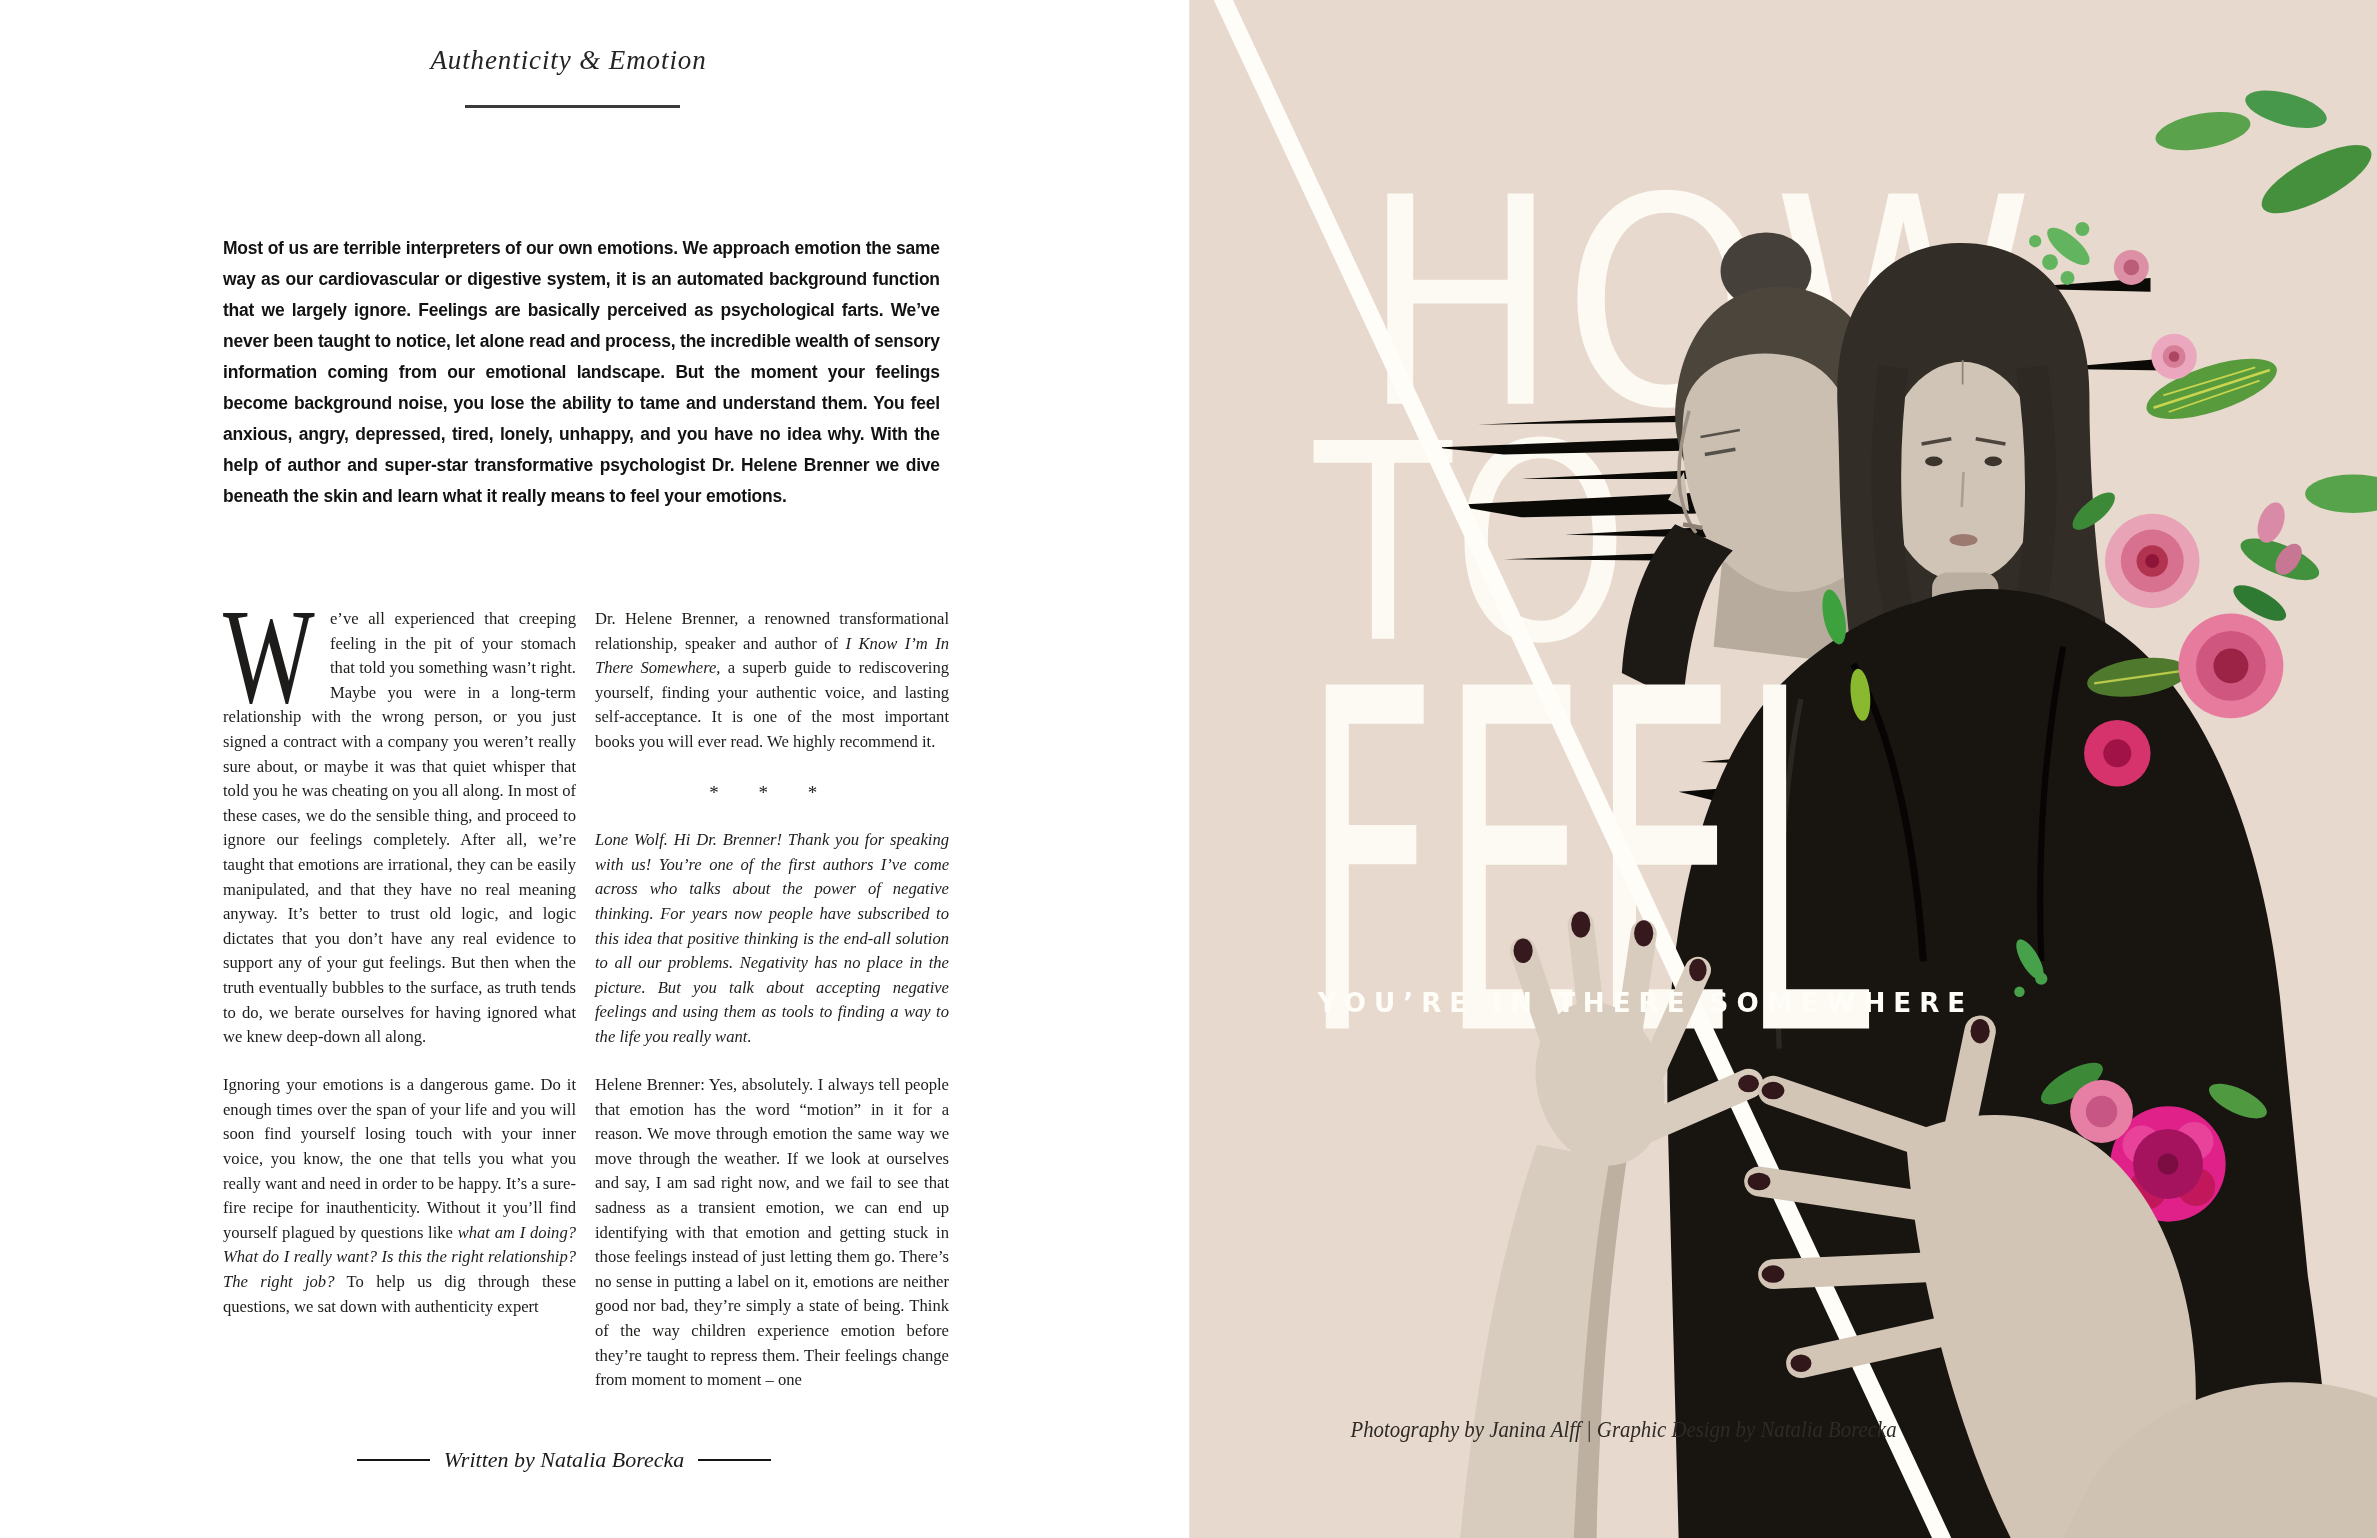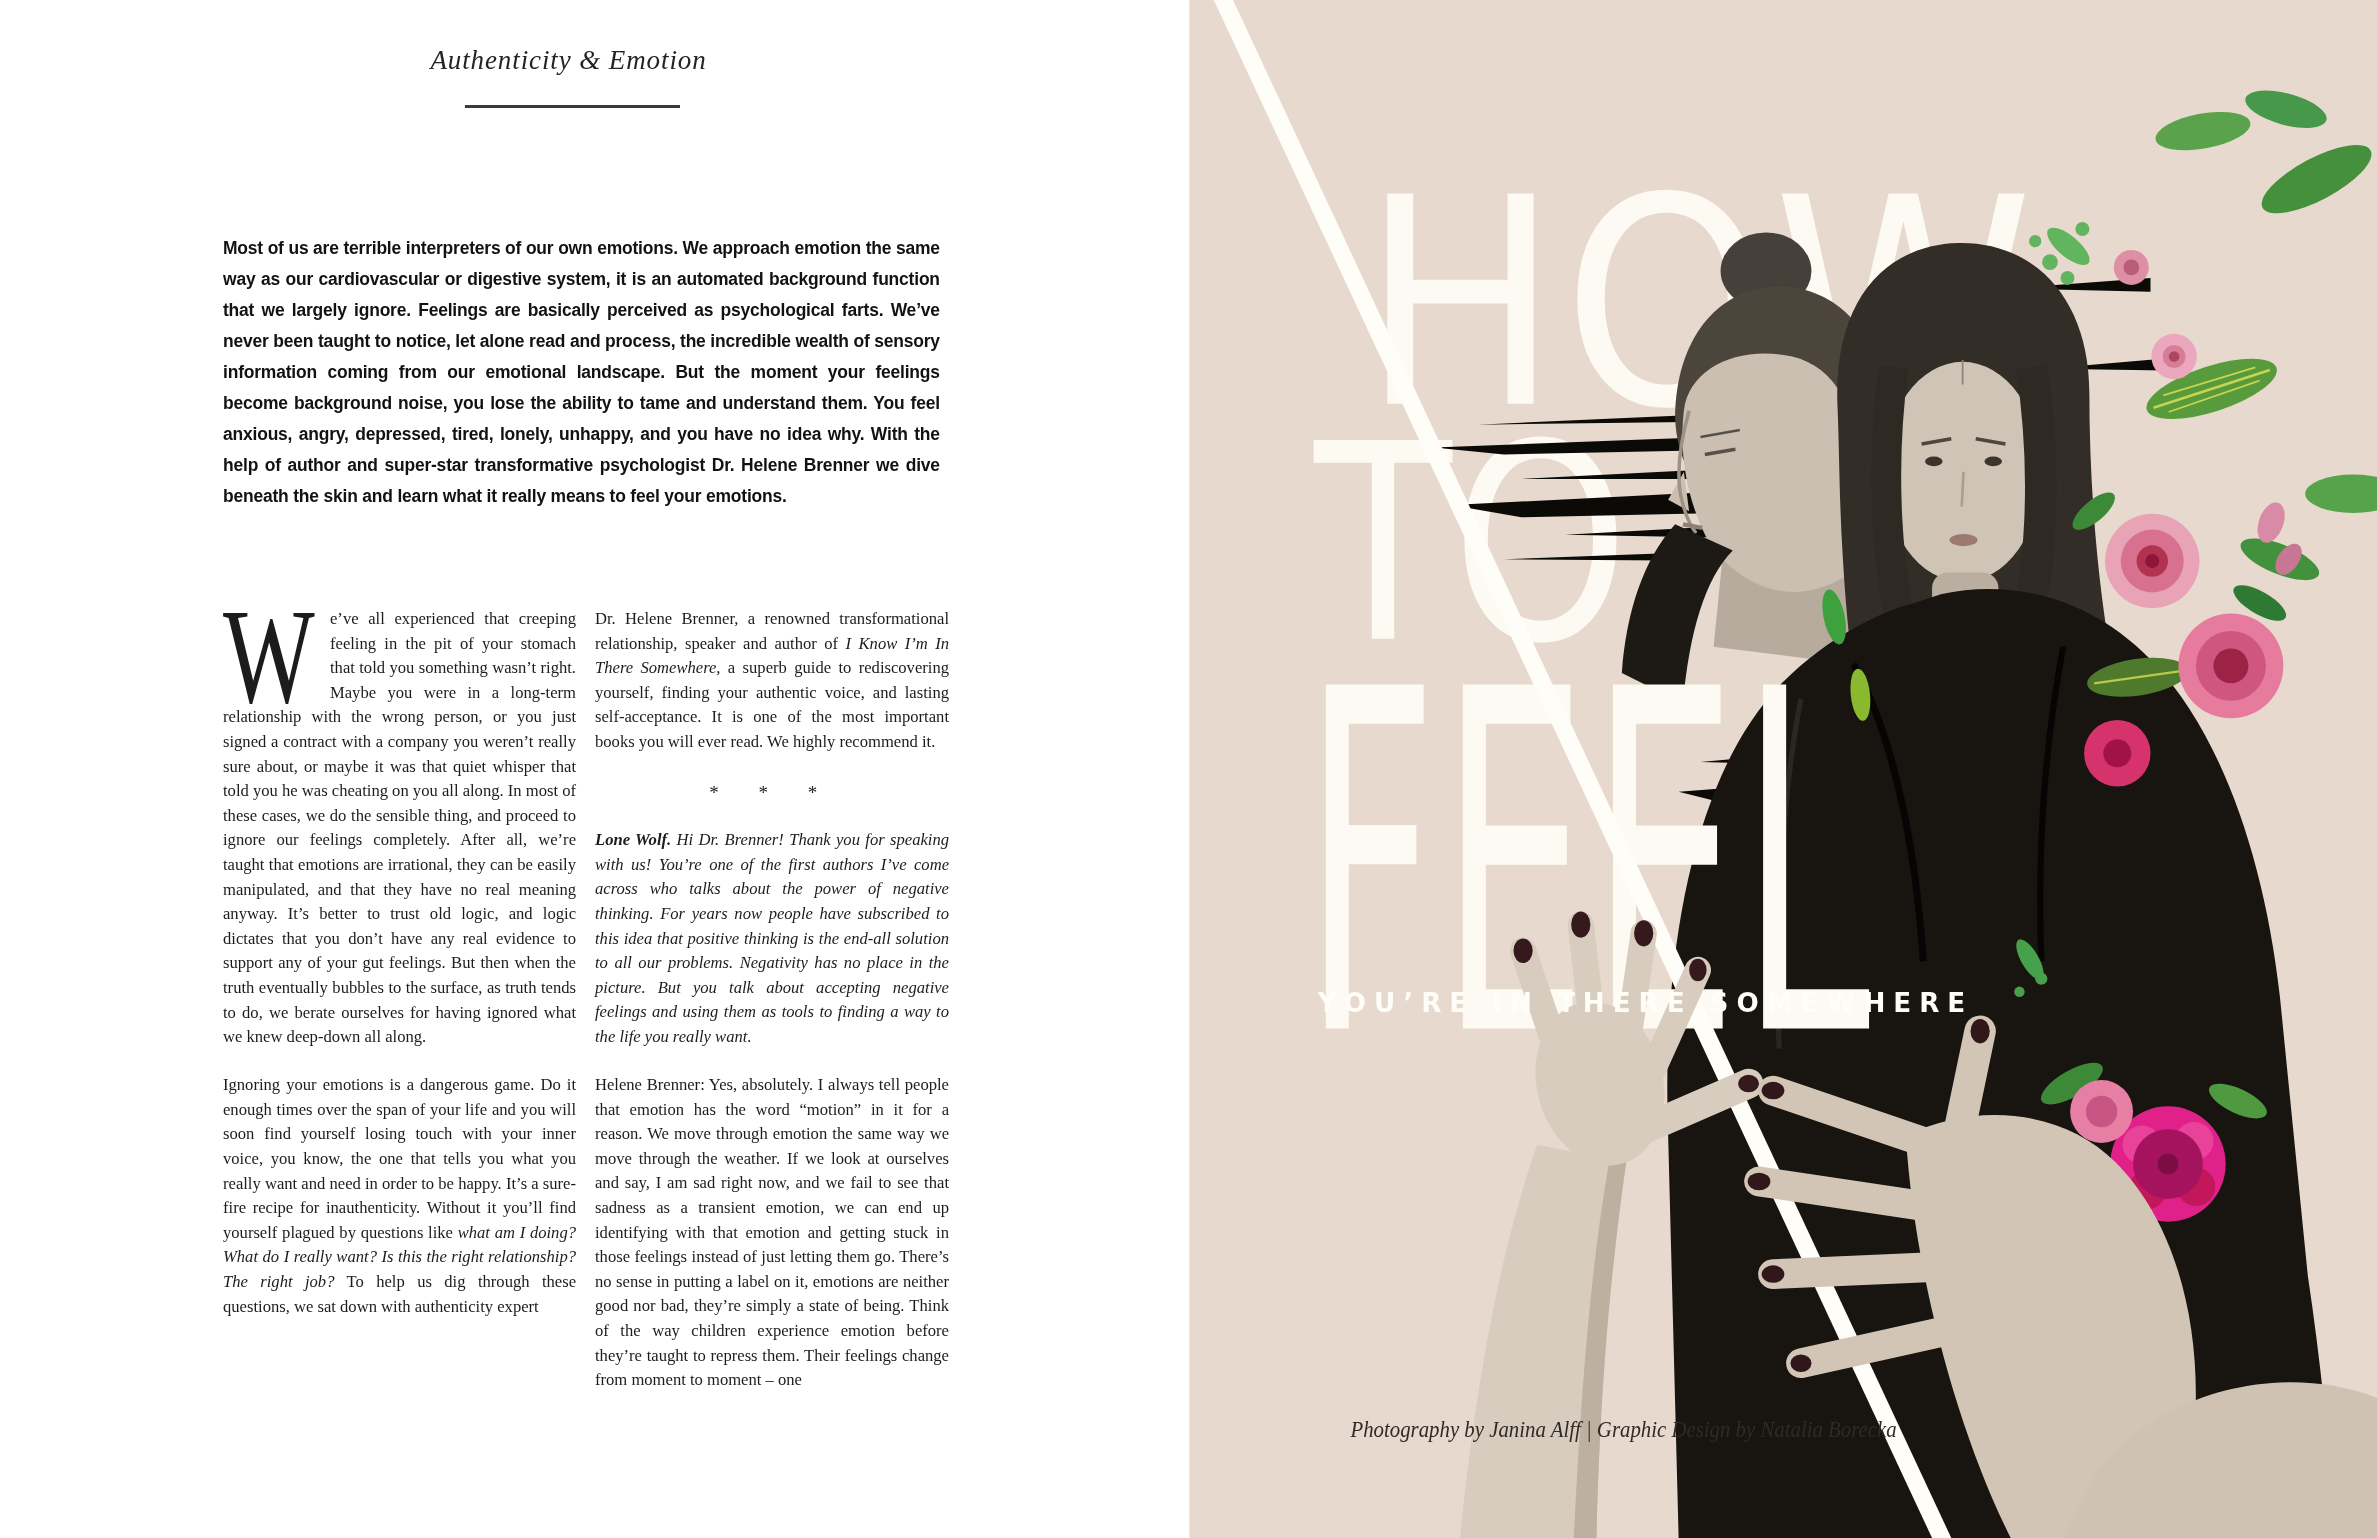--- a/index.html
+++ b/index.html
@@ -17,21 +17,21 @@
   .bodycol{position:absolute;top:607px;font-size:16.6px;line-height:24.6px;text-align:justify;
            color:#1d1c1a;}
   .col1{left:223px;width:353px;}
   .col2{left:595px;width:354px;}
   .bodycol p{margin:0 0 23.6px 0;}
   .bodycol p:last-child{margin-bottom:0;}
   .dropcap{float:left;width:93px;font-size:135px;line-height:91px;margin:3.5px 14px 0 0;
            transform:scaleX(0.72);transform-origin:left top;font-family:"Liberation Serif",serif;}
   .sep{ text-align:center;letter-spacing:17.5px;font-size:19px;margin:26px 0 23px 0;color:#222;}
   .ital{font-style:italic;}
-  .boldital{font-style:italic;font-weight:700;}
+  .boldital{font-style:italic;font-weight:400;}
   .byline{position:absolute;left:223px;top:1447px;width:682px;display:flex;align-items:center;
           justify-content:center;gap:14px;}
   .byline .rule{width:73px;height:2.6px;background:#151515;}
   .byline .txt{font-style:italic;font-size:22px;color:#1b1b1b;white-space:nowrap;}
   
   .page-right{position:absolute;left:1189px;top:0;width:1189px;height:1538px;}
 </style>
 </head>
 <body>
 
@@ -49,20 +49,25 @@
       <p><span>Ignoring your emotions is a dangerous game. Do it enough times over the span of your life and you will soon find yourself losing touch with your inner voice, you know, the one that tells you what you really want and need in order to be happy. It’s a sure-fire recipe for inauthenticity. Without it you’ll find yourself plagued by questions like </span><span class="ital">what am I doing? What do I really want? Is this the right relationship? The right job?</span><span> To help us dig through these questions, we sat down with authenticity expert</span></p>
     </div>
 
     <div class="bodycol col2">
       <p><span>Dr. Helene Brenner, a renowned transformational relationship, speaker and author of </span><span class="ital">I Know I’m In There Somewhere,</span><span> a superb guide to rediscovering yourself, finding your authentic voice, and lasting self-acceptance. It is one of the most important books you will ever read. We highly recommend it.</span></p>
       <div class="sep">* * *</div>
       <p><span class="boldital">Lone Wolf.</span><span class="ital"> Hi Dr. Brenner! Thank you for speaking with us! You’re one of the first authors I’ve come across who talks about the power of negative thinking. For years now people have subscribed to this idea that positive thinking is the end-all solution to all our problems. Negativity has no place in the picture. But you talk about accepting negative feelings and using them as tools to finding a way to the life you really want.</span></p>
       <p>Helene Brenner: Yes, absolutely. I always tell people that emotion has the word “motion” in it for a reason. We move through emotion the same way we move through the weather. If we look at ourselves and say, I am sad right now, and we fail to see that sadness as a transient emotion, we can end up identifying with that emotion and getting stuck in those feelings instead of just letting them go. There’s no sense in putting a label on it, emotions are neither good nor bad, they’re simply a state of being. Think of the way children experience emotion before they’re taught to repress them. Their feelings change from moment to moment – one</p>
     </div>
 
+    <div class="byline">
+      <div class="rule"></div>
+      <div class="txt">Written by Natalia Borecka</div>
+      <div class="rule"></div>
+    </div>
   </div>
 
   <div class="page-right">
     <svg width="1189" height="1538" viewBox="0 0 1360 1760" xmlns="http://www.w3.org/2000/svg">
 
       <rect x="0" y="0" width="1360" height="1760" fill="#e7d9cd"></rect>
 
       <text transform="translate(197,462) scale(0.913,1)" font-family="DejaVu Sans, sans-serif" font-size="330" letter-spacing="4" fill="#fdfaf3">HOW</text>
       <text transform="translate(143,731) scale(0.826,1)" font-family="DejaVu Sans, sans-serif" font-size="312" fill="#fdfaf3">TO</text>
 

